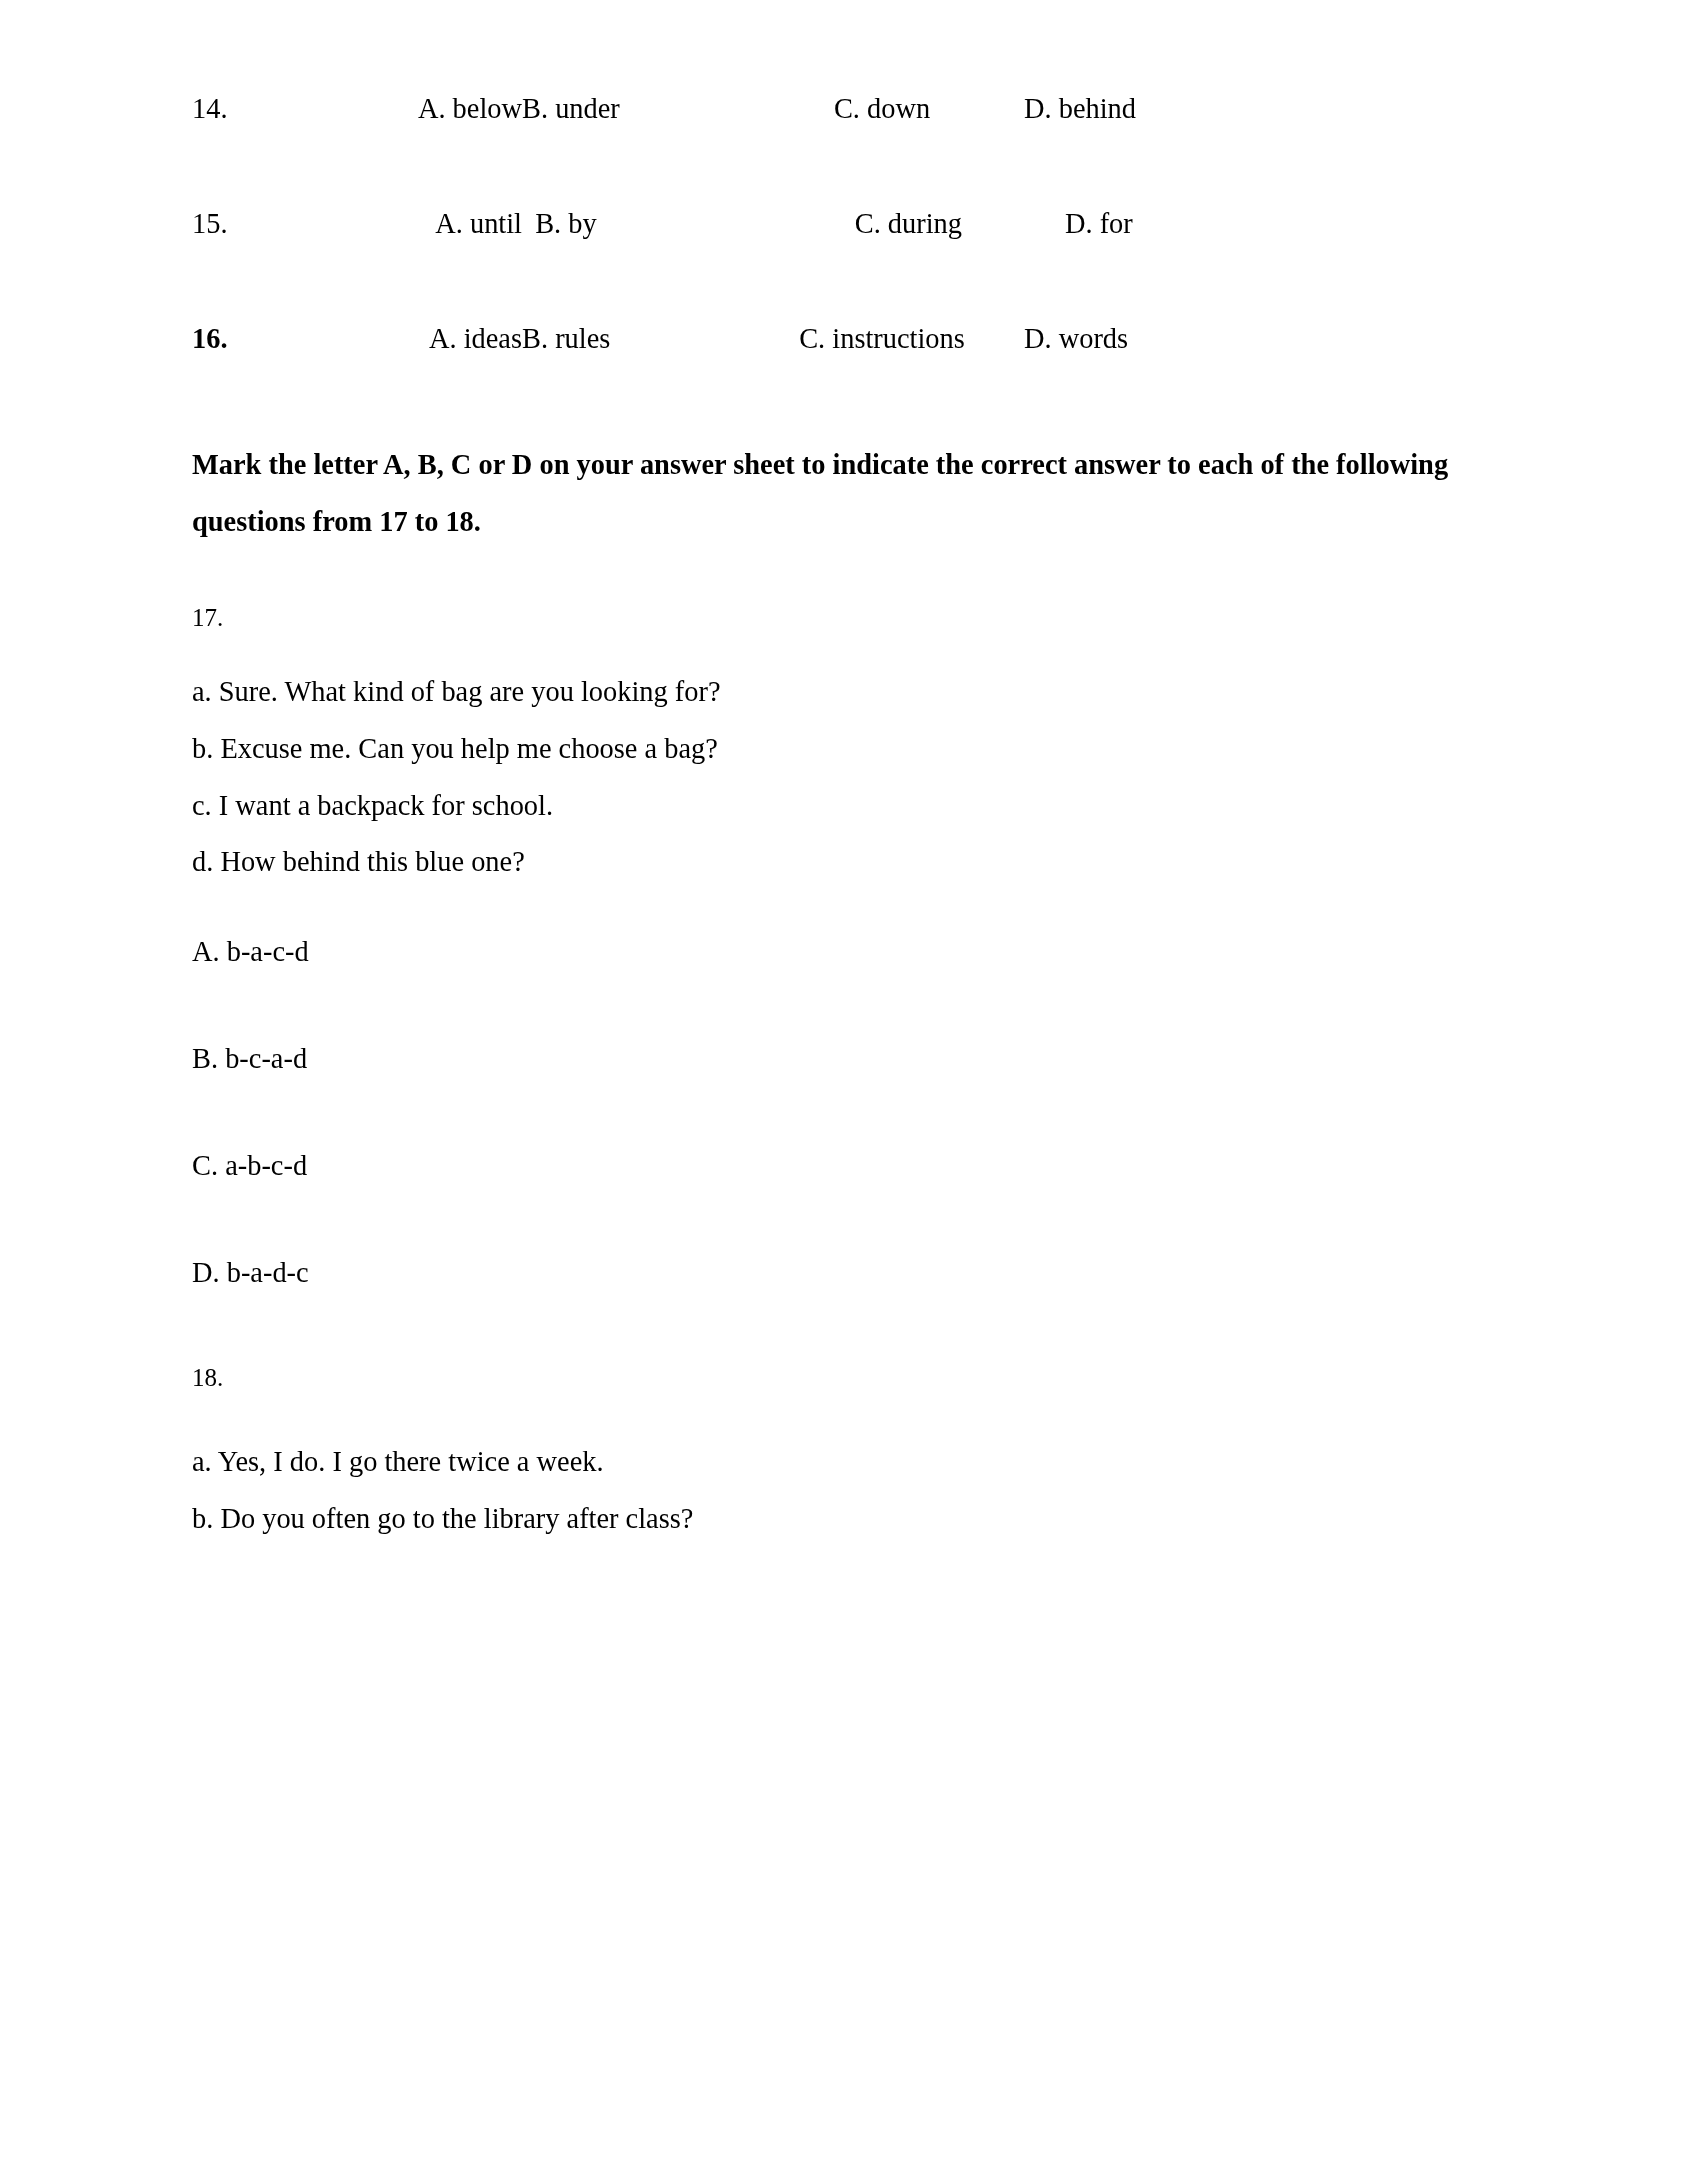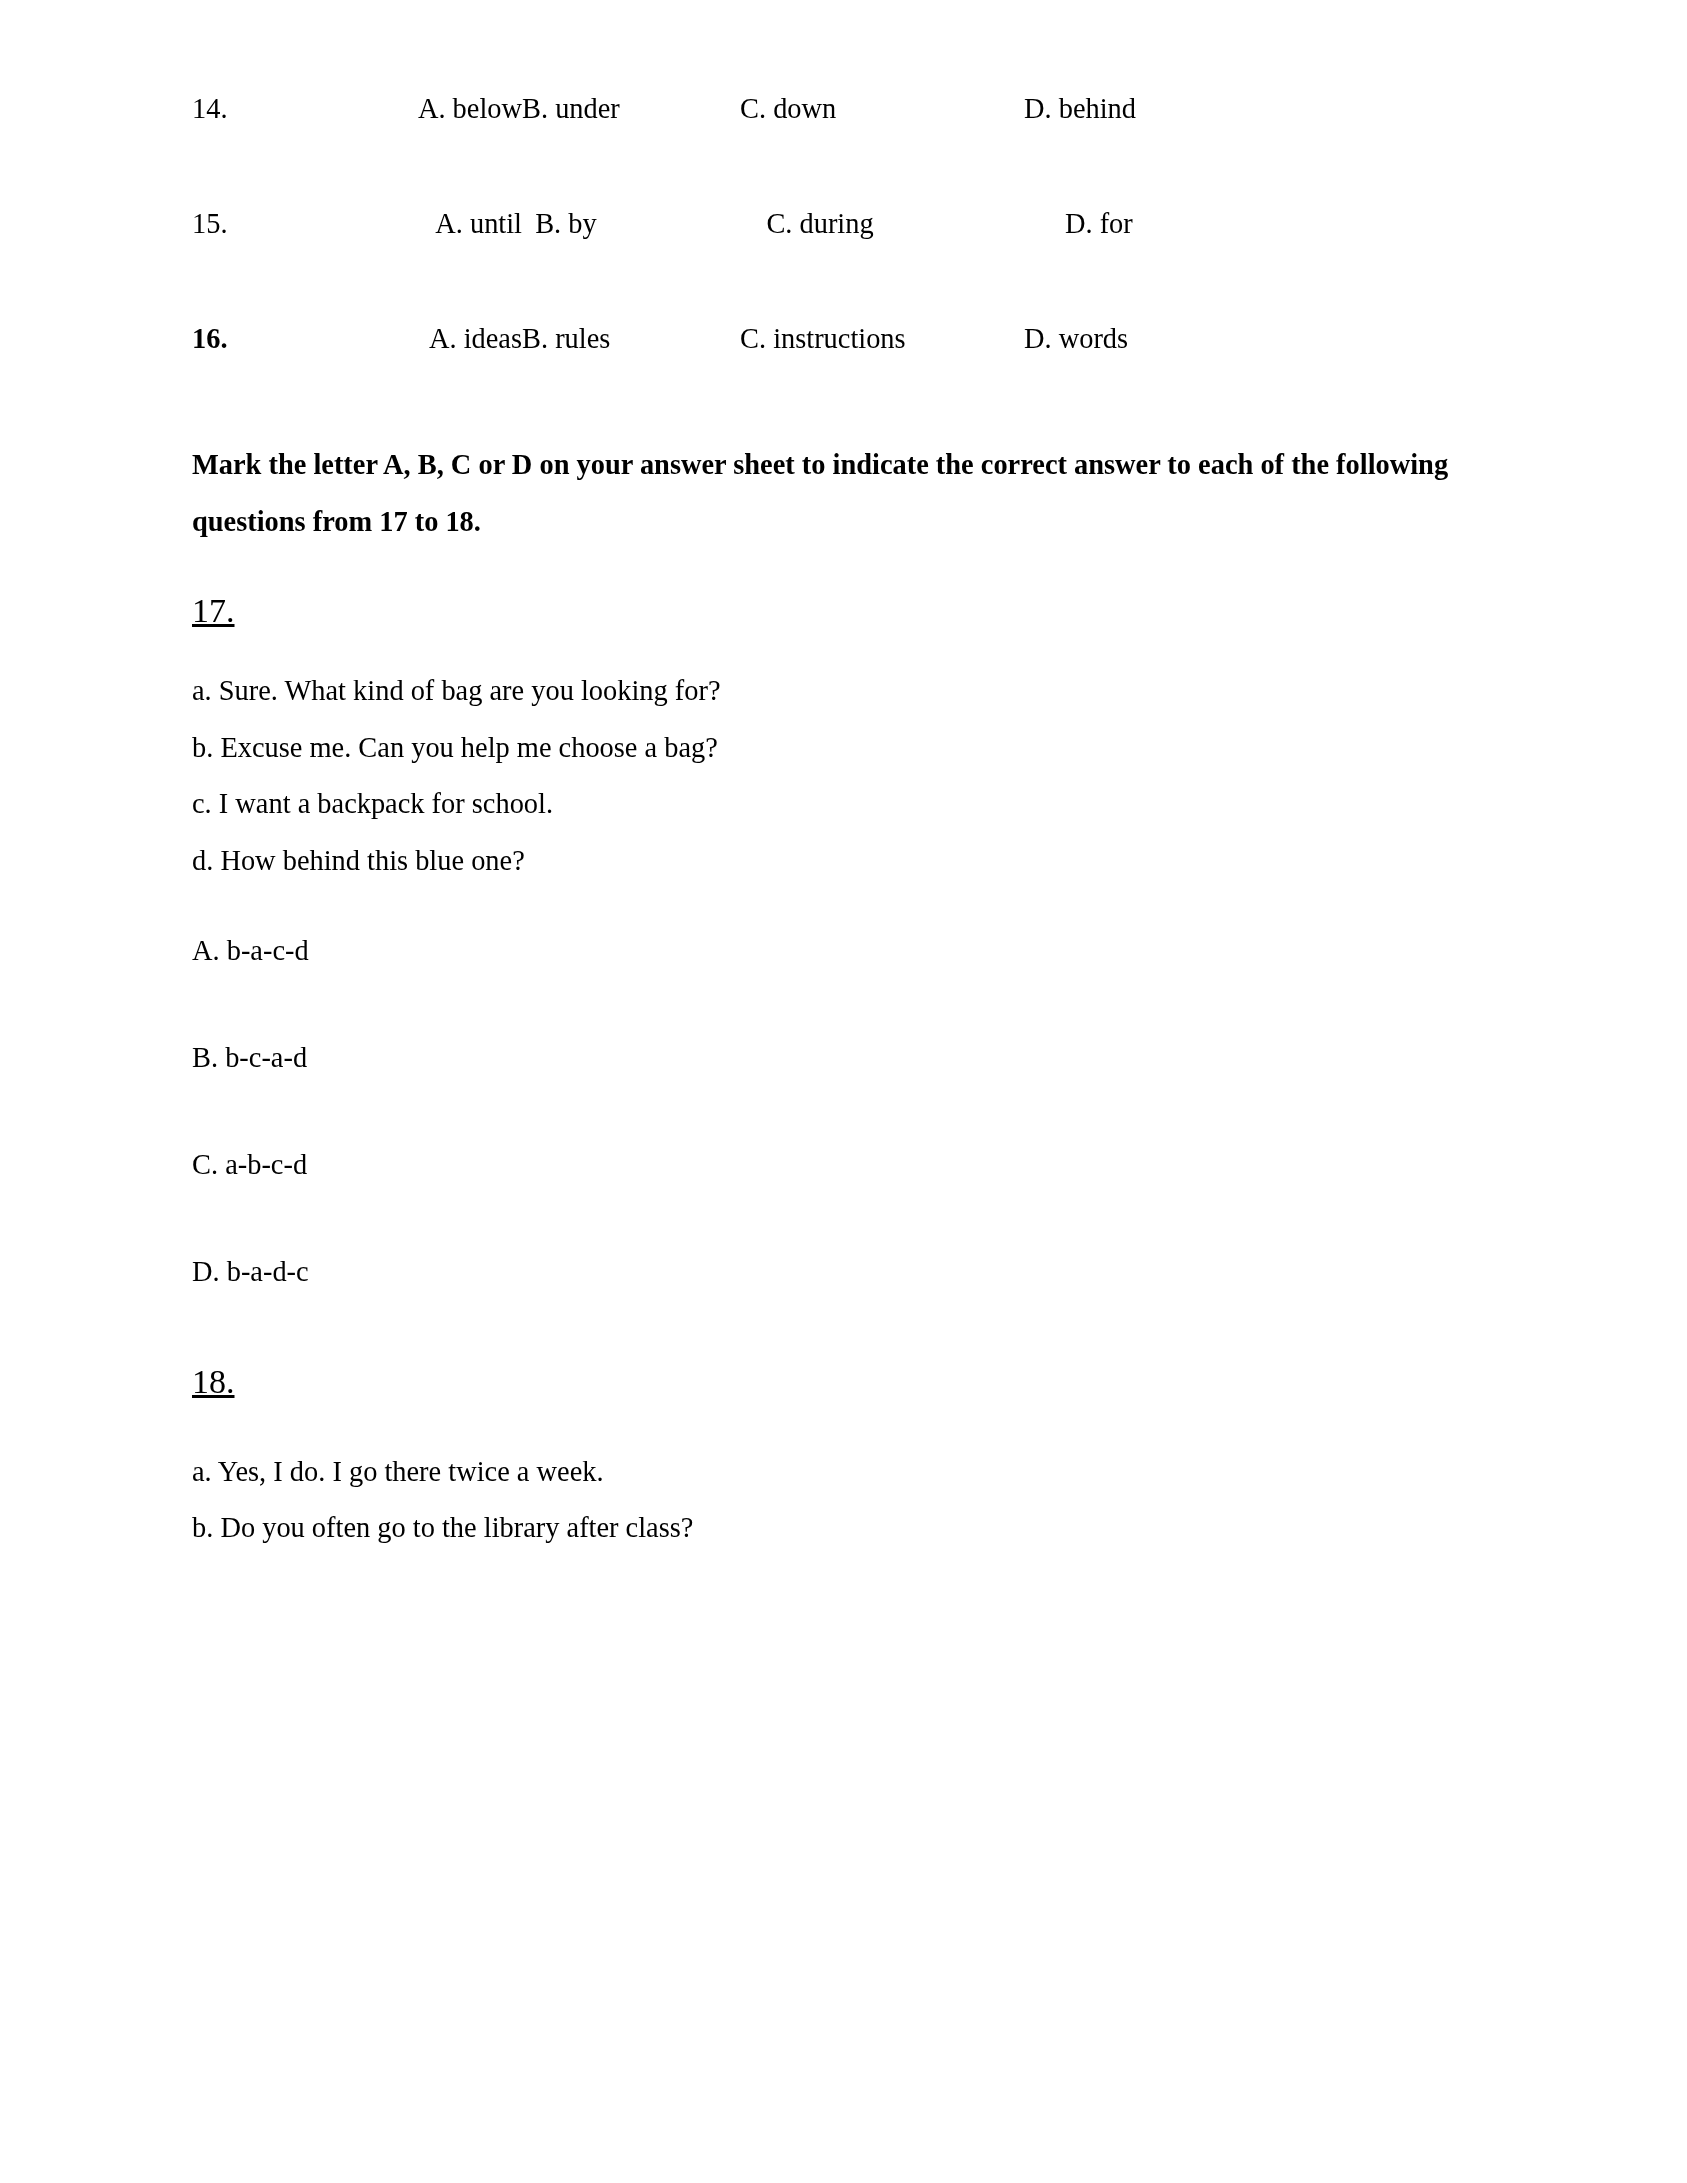--- a/index.html
+++ b/index.html
@@ -27,41 +27,40 @@
     font-size: 28.4px;
     line-height: 1.2;
     margin-bottom: 81px;
     white-space: nowrap;
   }
   .mcq-row .opt {
     display: inline-block;
   }
   .opt-a { width: 284px; text-align: right; }
   .opt-b { width: 218px; }
-  .opt-c { width: 284px; }
+  .opt-c { width: 284px; text-align: center; }
   .opt-d { width: 198px; }
 
   
   .row-15 .opt-b { padding-left: 13.2px; }
   .row-15 .opt-c { padding-left: 13.2px; }
   .row-15 .opt-d { padding-left: 14.6px; }
   .row-16 .opt-c { padding-left: 0px; }
 
   .instruction {
     font-size: 28.4px;
     font-weight: bold;
     line-height: 2.0;
     margin: 0 0 40px 0;
     max-width: 1317px;
   }
   .qnum {
-    font-size: 34px;
+    font-size: 25px;
     line-height: 1.2;
-    margin: 40px 0 40px 0;
-    text-decoration: underline;
+    margin: 52px 0 40px 0;
   }
   .choice-line {
     font-size: 28.4px;
     line-height: 1.35;
     margin: 0 0 18.5px 0;
   }
   .answer-line {
     font-size: 28.4px;
     line-height: 1.2;
     margin: 0 0 73px 0;

